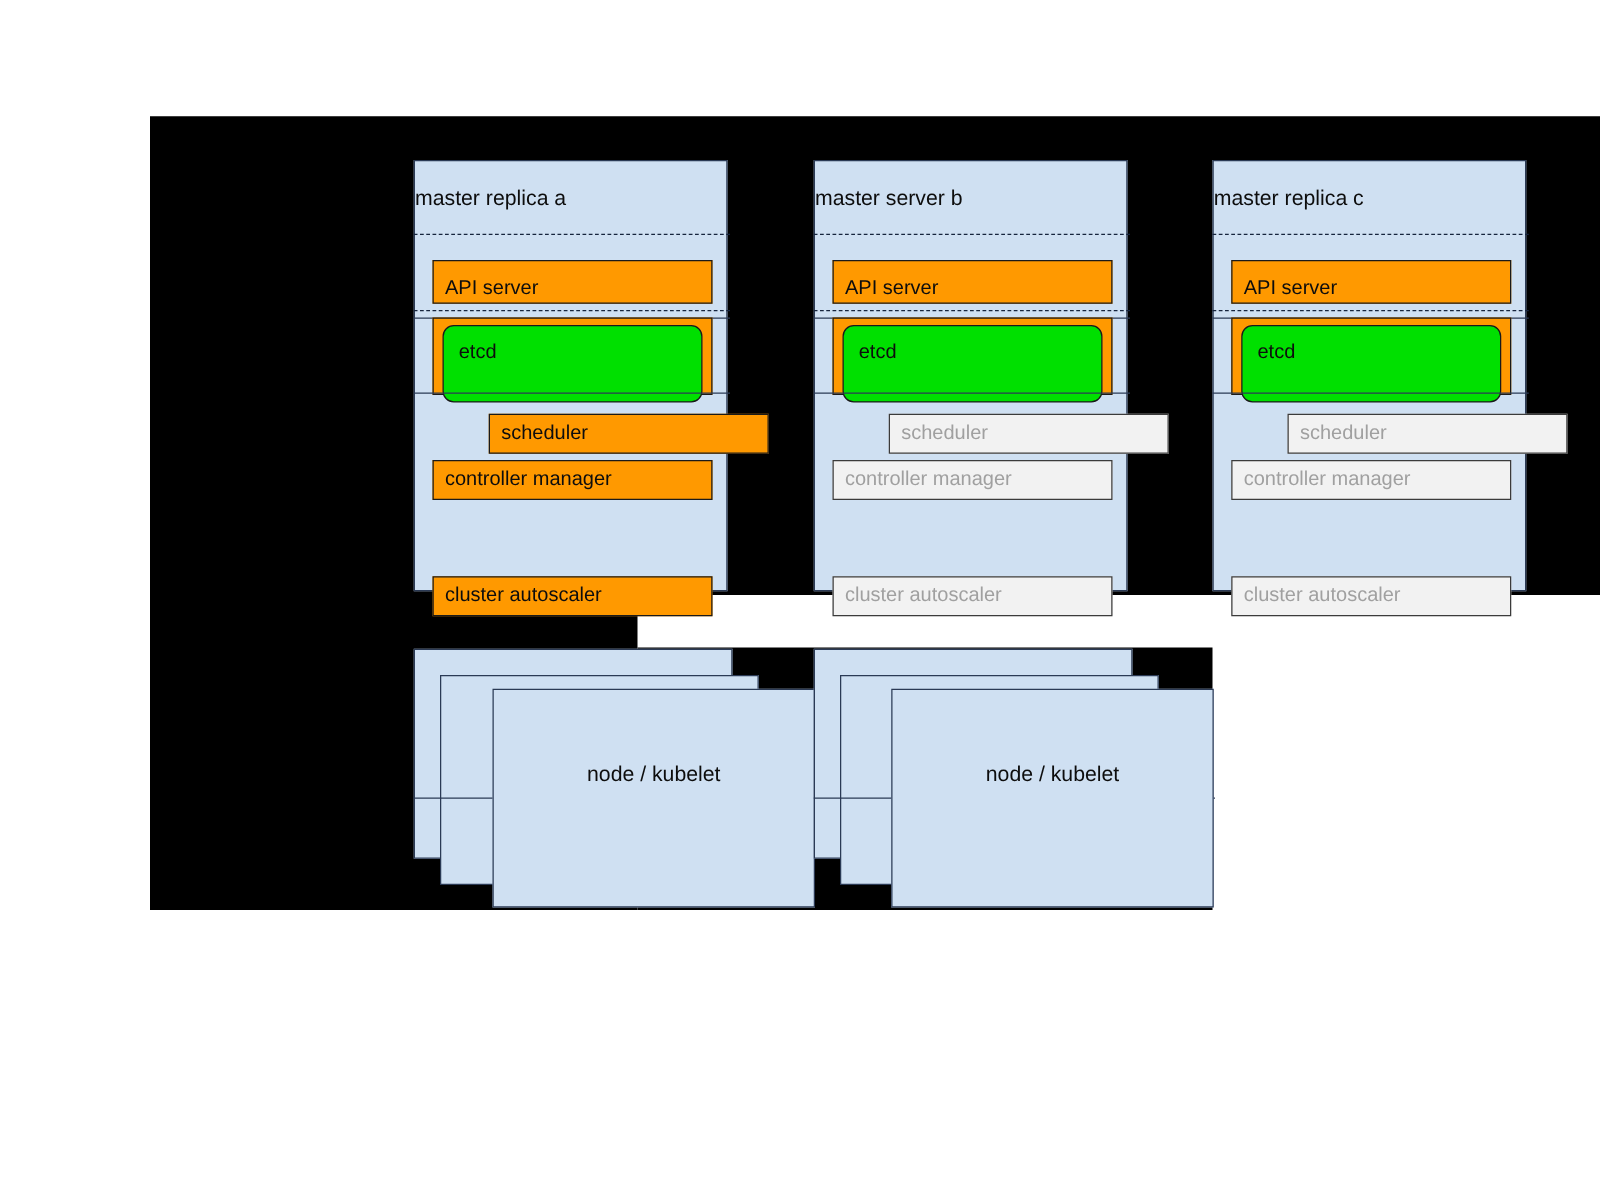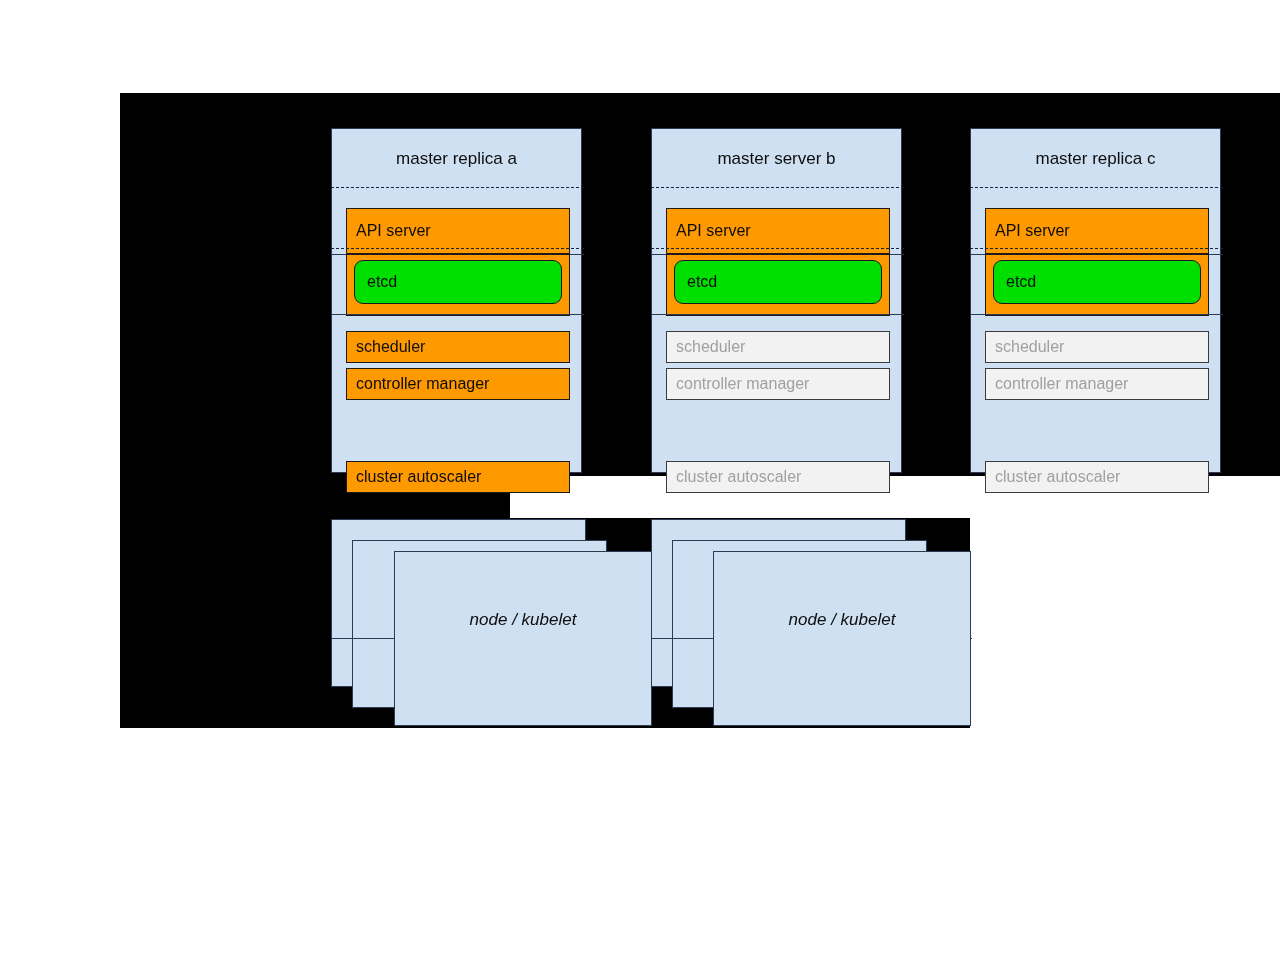--- a/index.html
+++ b/index.html
@@ -45,21 +45,20 @@
   }
   #replica-a { left: 331px;  top: 128px; }
   #replica-b { left: 651px;  top: 128px; }
   #replica-c { left: 970px;  top: 128px; }
 
   .replica-title {
     position: absolute;
     left: 0;
     top: 20px;
     width: 100%;
-    text-align: center;
     font-size: 17px;
     color: #0d0d0d;
     line-height: 20px;
   }
 
   
   .dash-line {
     position: absolute;
     left: -1px;
     width: 253px;
@@ -93,51 +92,51 @@
     height: 32px;
     left: 14px;
     width: 224px;
   }
   .comp.inactive {
     background: #f2f2f2;
     color: #a0a0a0;
     border-color: #3b3b3b;
   }
 
-  #api-a, #api-b, #api-c { top: 79px; height: 46px; line-height: 44px; }
+  #api-a, #api-b, #api-c { top: 79px; height: 35px; line-height: 44px; }
 
   
   .etcd-band {
     position: absolute;
     box-sizing: border-box;
     left: 14px;
     width: 224px;
     top: 125px;
     height: 62px;
     background: #ff9900;
     border: 1px solid #1a1a1a;
   }
 
   .etcd {
     position: absolute;
     box-sizing: border-box;
     left: 22px;
     top: 131px;
     width: 208px;
-    height: 44px;
+    height: 62px;
     background: #00e000;
     border: 1px solid #1a1a1a;
     border-radius: 9px;
     font-size: 16px;
     color: #0d0d0d;
     padding-left: 12px;
     line-height: 42px;
   }
 
-  .sched  { top: 202px; }
+  .sched  { top: 202px; margin-left: 45px; }
   .ctrl   { top: 239px; }
   .autosc { top: 296px; margin-top: 36px; }
 
   
   .node-card {
     position: absolute;
     box-sizing: border-box;
     background: #cfe0f2;
     border: 1px solid #2b3a55;
     width: 255px;
@@ -149,21 +148,20 @@
   }
   .node-label {
     position: absolute;
     left: 0;
     top: 58px;
     width: 100%;
     text-align: center;
     font-size: 17px;
     color: #0d0d0d;
     line-height: 20px;
-    font-style: italic;
   }
 
   
   #node1-back  { left: 331px; top: 519px; }
   #node1-mid   { left: 352px; top: 540px; }
   #node1-front { left: 394px; top: 551px; width: 258px; height: 175px; }
 
   
   #node2-back  { left: 651px; top: 519px; }
   #node2-mid   { left: 672px; top: 540px; }

